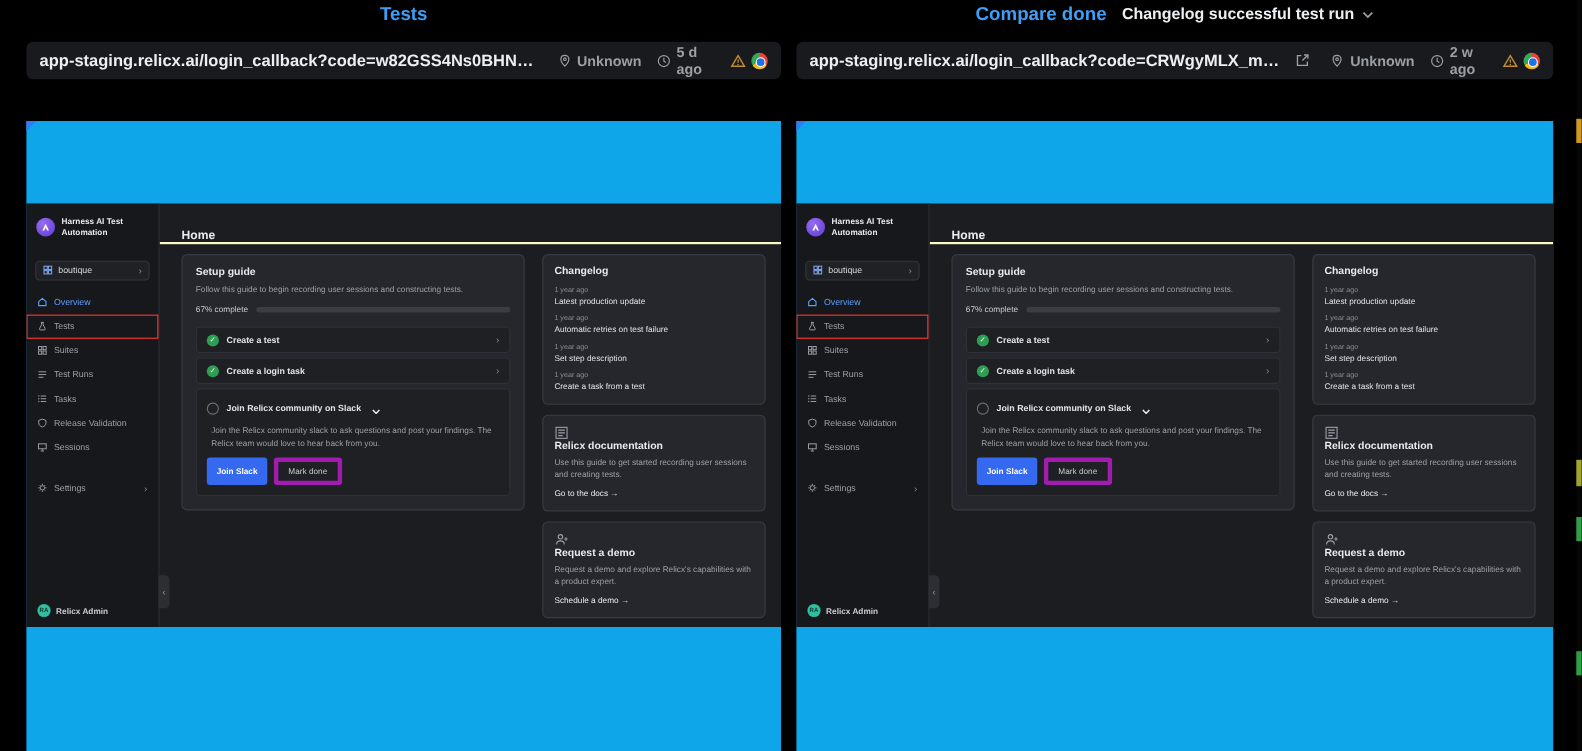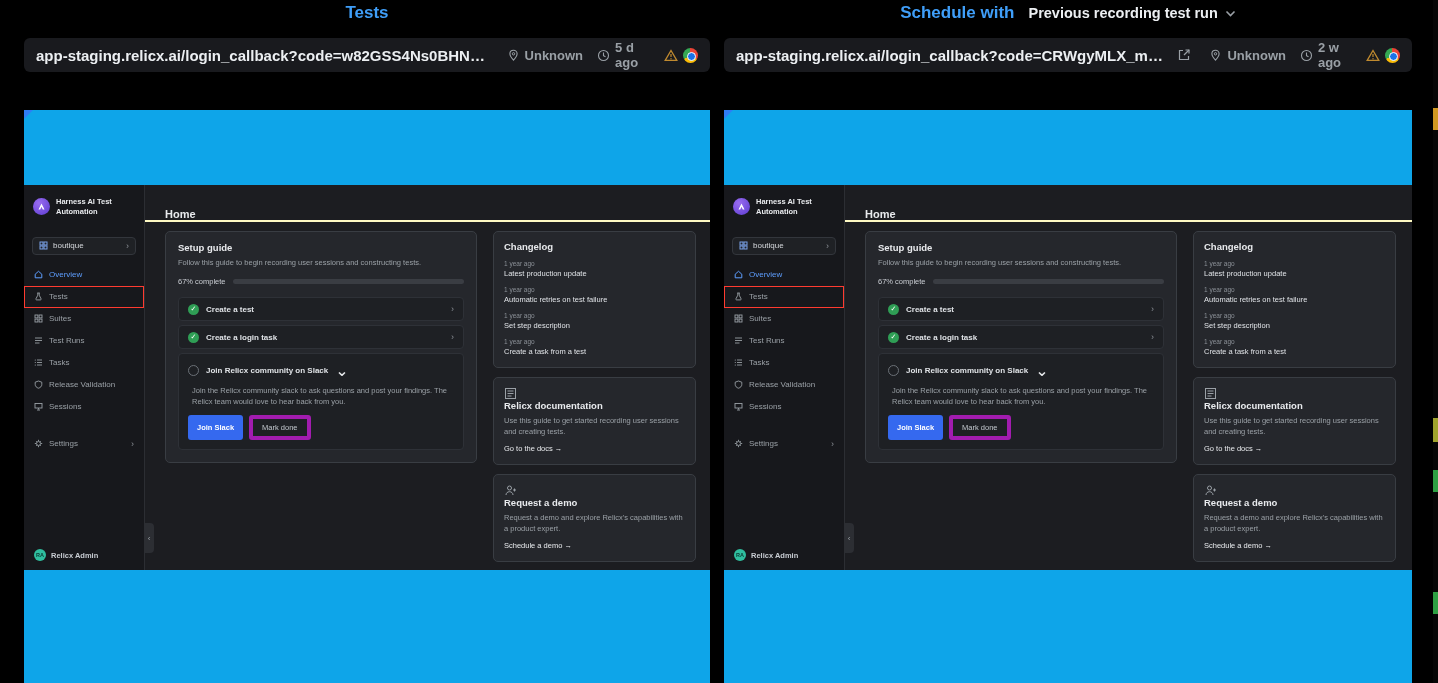--- a/index.html
+++ b/index.html
@@ -120,23 +120,23 @@
   .mark.m3 { top:470px; height:22px; background:#2ea043; }
   .mark.m4 { top:592px; height:22px; background:#2ea043; }
 
   svg { display:block; }
 </style>
 </head>
 <body>
 
 <div class="hdr-left">Tests</div>
 <div class="hdr-right">
-  <span class="hdr-compare">Schedule with</span>
+  <span class="hdr-compare">Compare done</span>
   <span class="hdr-dropdown">
-    <span class="hdr-dropdown-label">Previous recording test run</span>
+    <span class="hdr-dropdown-label">Changelog successful test run</span>
     <span class="chev">
       <svg width="11" height="7" viewBox="0 0 11 7">
           <polyline points="1.5,1.5 5.5,5.5 9.5,1.5" fill="none" stroke="#9aa0a6" stroke-width="1.6"></polyline>
         </svg>
     </span>
   </span>
 </div>
 
 <div class="urlbar l">
   <span class="url-text">app-staging.relicx.ai/login_callback?code=w82GSS4Ns0BHNy1uj...</span>

